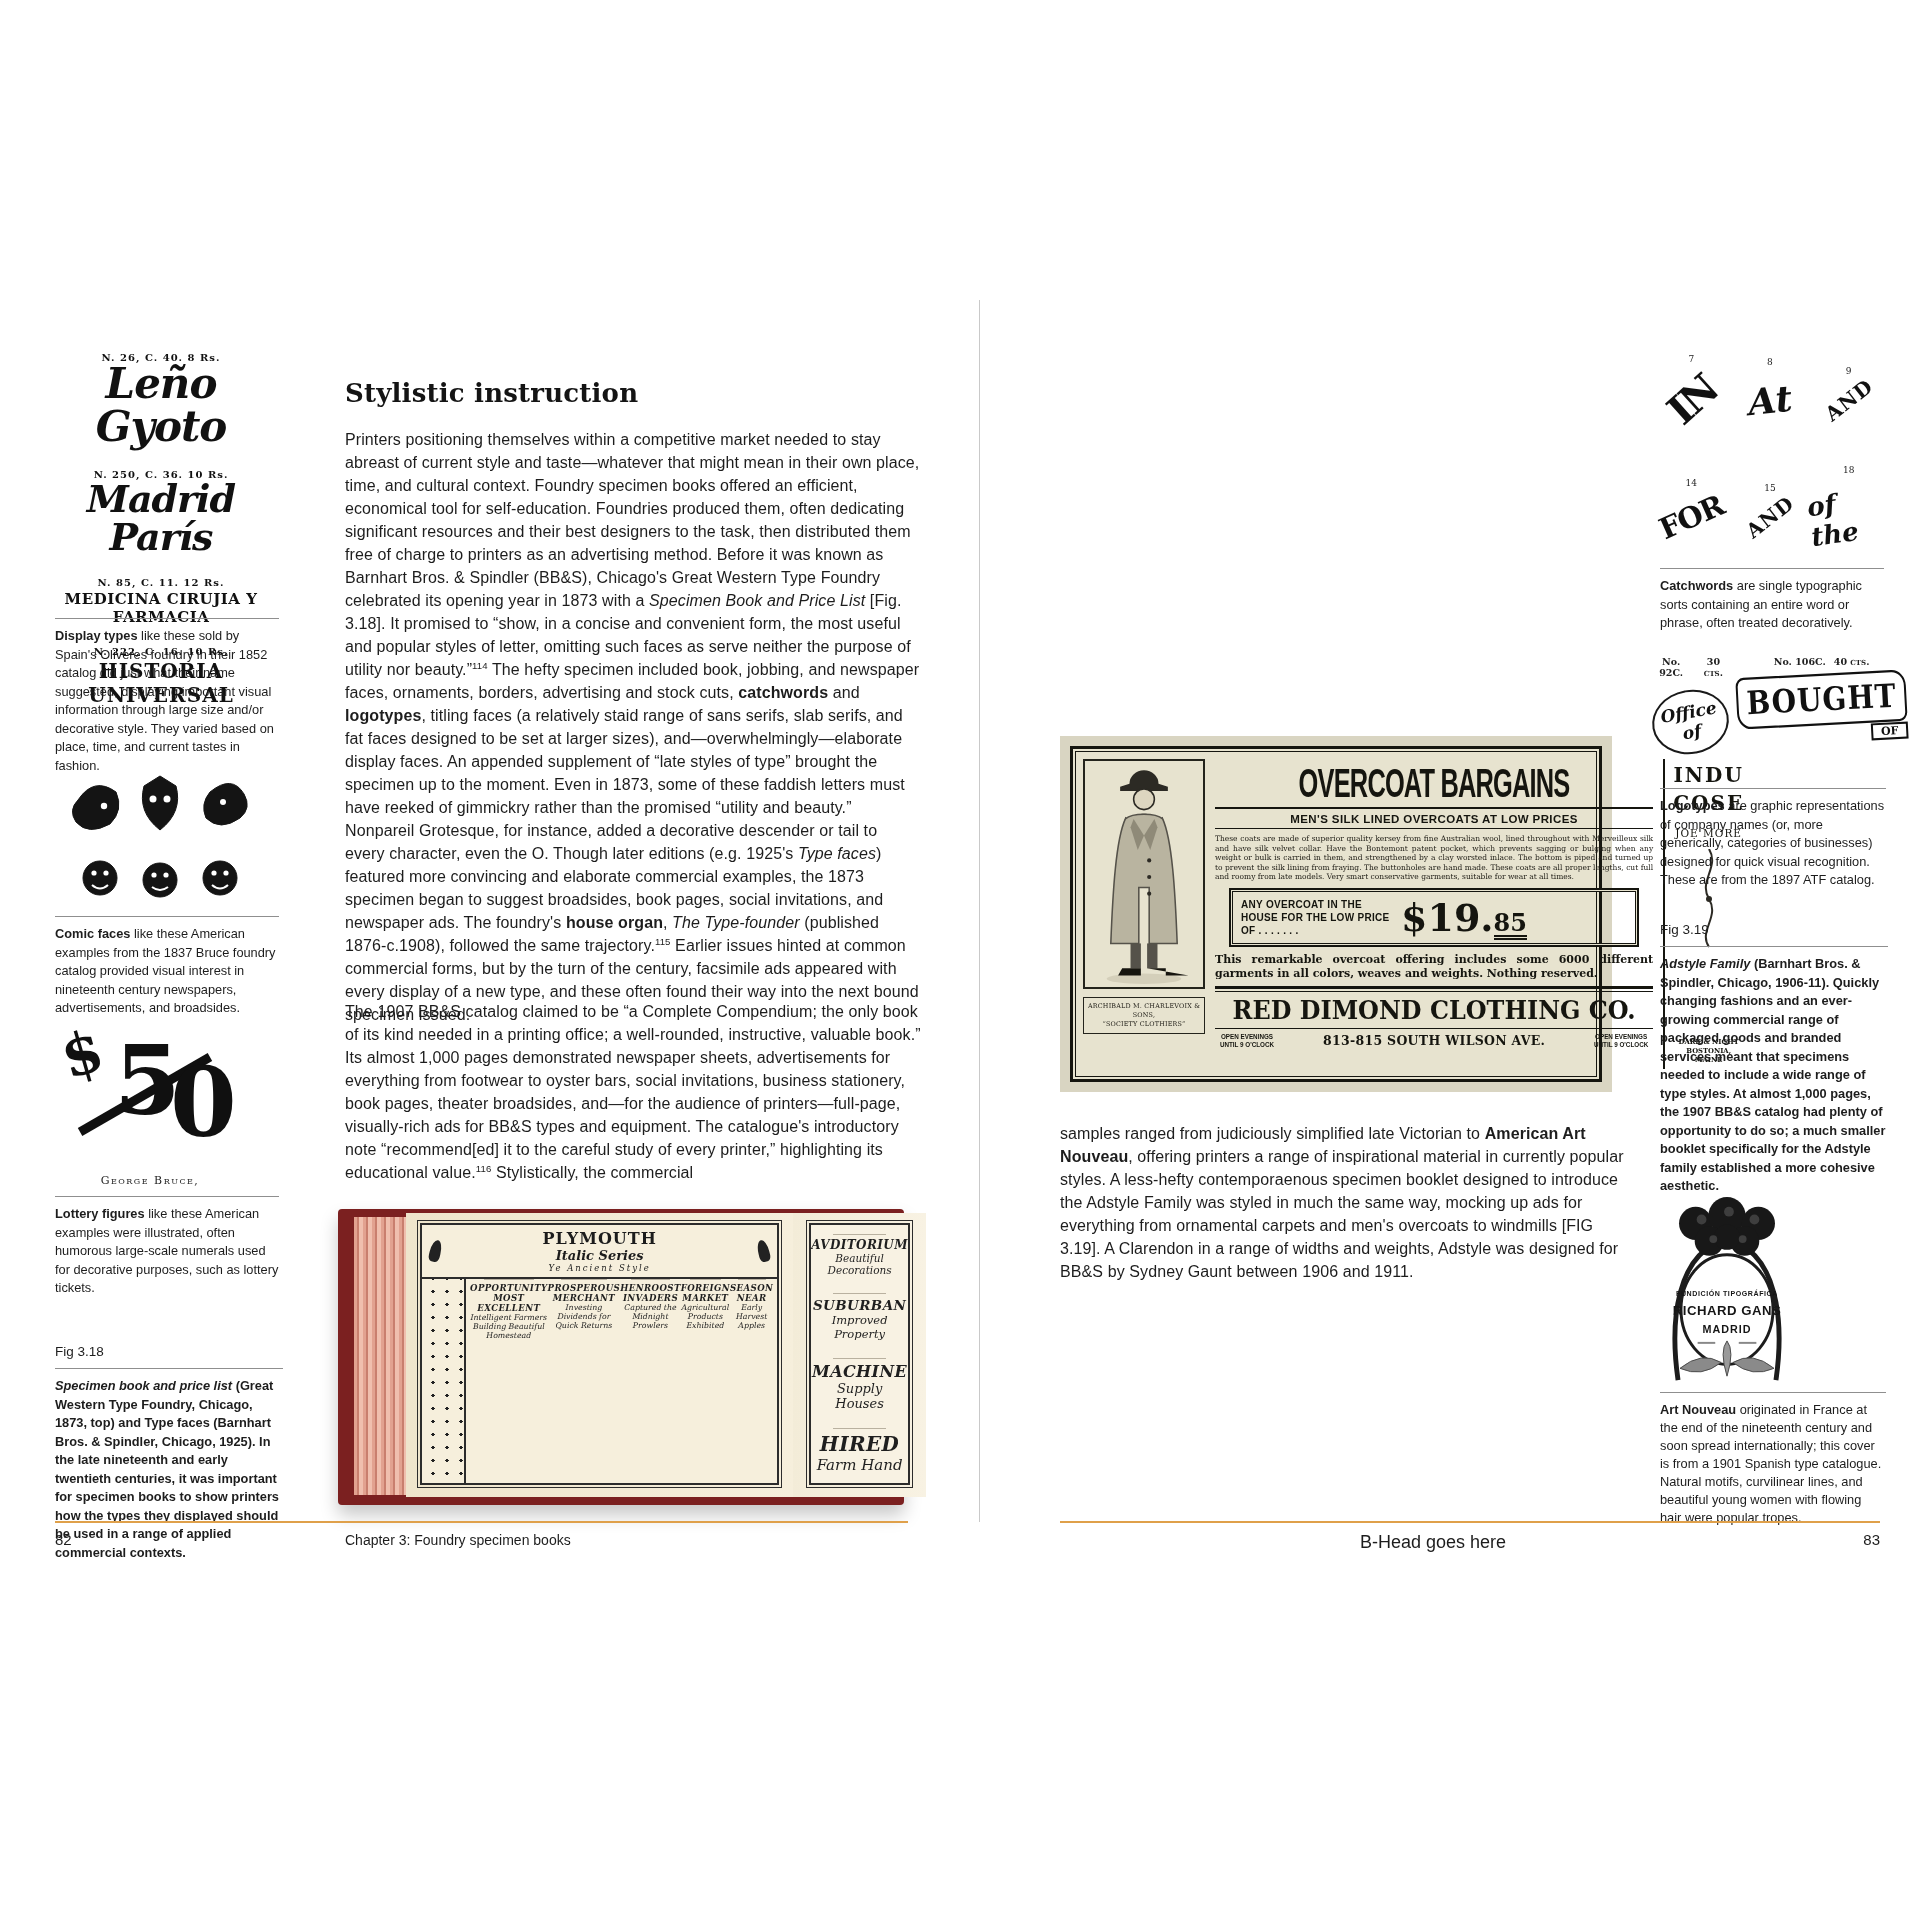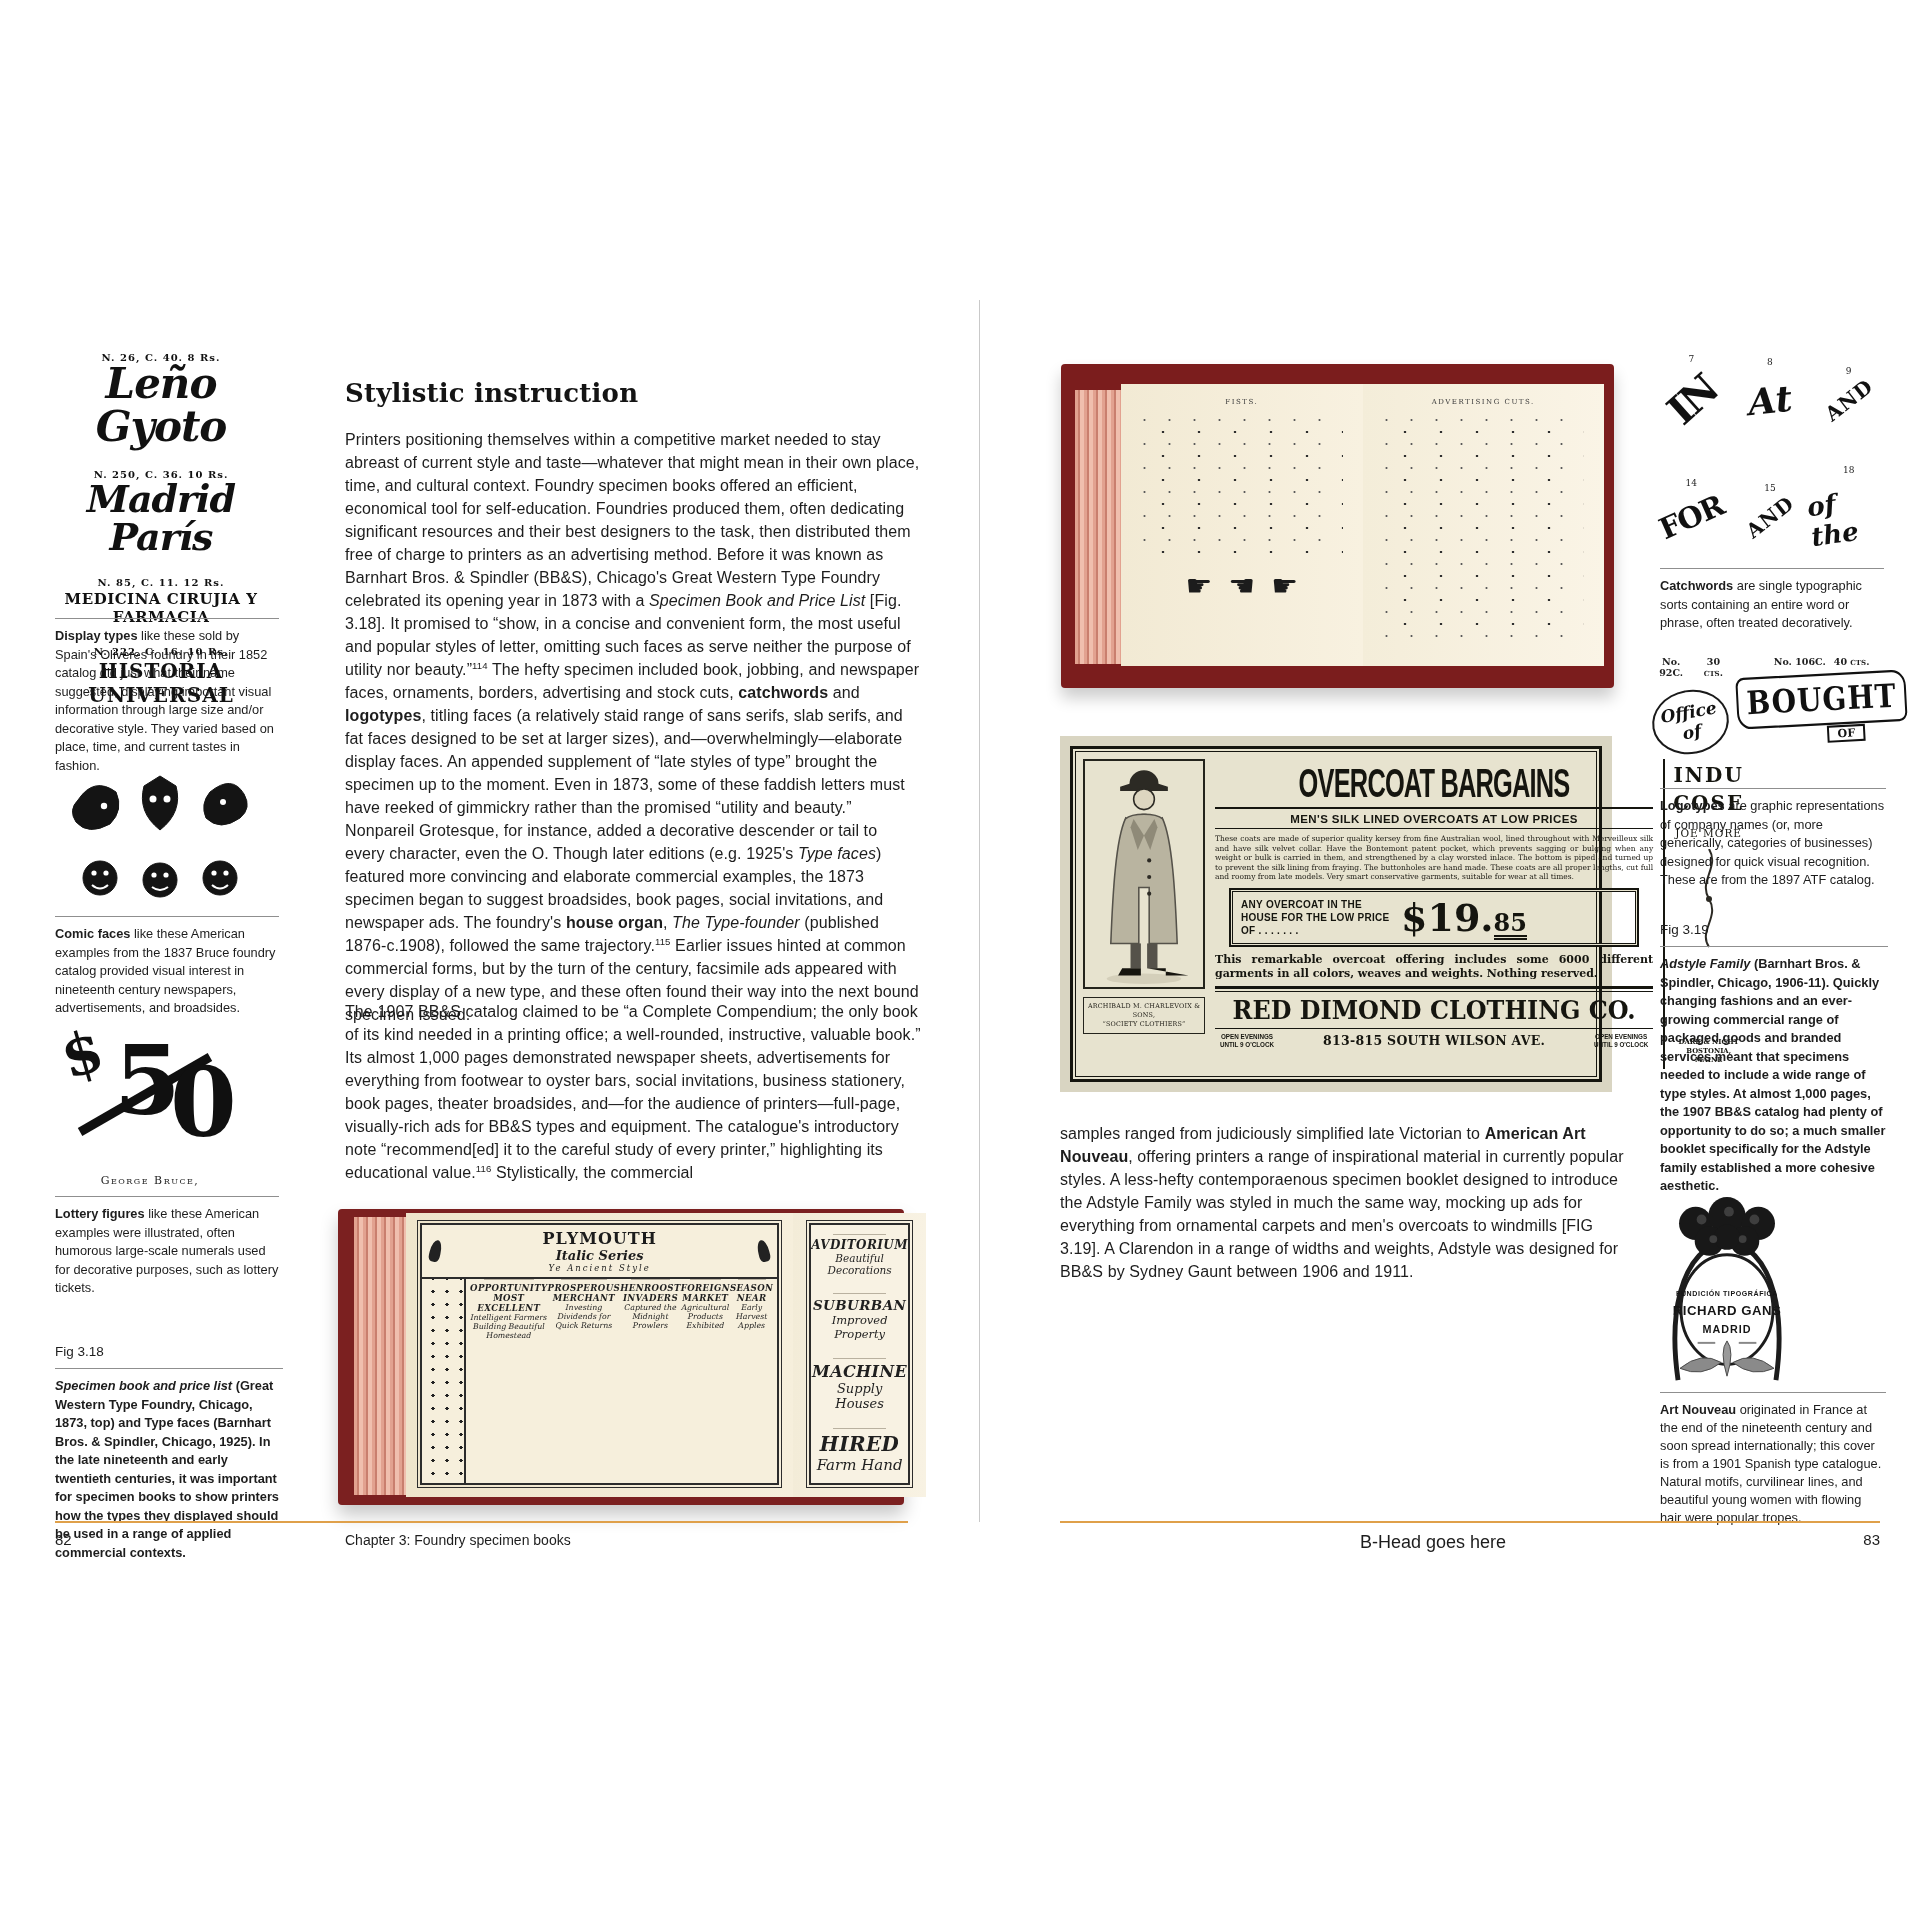--- a/index.html
+++ b/index.html
@@ -127,21 +127,21 @@
   .cw{font-family:"DejaVu Serif",serif;font-weight:700;color:#111;}
   .cw-in{font-size:40px;transform:rotate(-42deg);letter-spacing:-3px;}
   .cw-at{font-size:36px;font-style:italic;transform:rotate(-6deg);}
   .cw-and1{font-size:20px;transform:rotate(-38deg);letter-spacing:1px;}
   .cw-for{font-size:29px;transform:rotate(-24deg);letter-spacing:-1px;}
   .cw-and2{font-size:20px;transform:rotate(-38deg);letter-spacing:1px;}
   .cw-ofthe{font-size:26px;font-style:italic;transform:rotate(-8deg);}
   .cap-cw{left:1660px;top:568px;width:224px;}
   .logos{left:1652px;top:656px;width:236px;height:128px;display:flex;gap:8px;}
   .logo1{width:92px;text-align:center;}
-  .logo2{flex:1;text-align:center;}
+  .logo2{flex:1;text-align:right;}
   .lgno{font-family:"DejaVu Serif",serif;font-size:9.5px;font-weight:700;color:#222;display:flex;justify-content:center;gap:8px;}
   .lgno .cts{font-weight:700;font-variant:small-caps;}
   .officeof{font-family:"DejaVu Serif",serif;font-style:italic;font-weight:700;font-size:17px;border:2px solid #1a1a1a;border-radius:50%;padding:10px 8px;transform:rotate(-10deg);display:inline-block;margin-top:12px;color:#111;}
   .bought{display:inline-block;transform:rotate(-3deg);margin-top:10px;}
   .bo1{display:block;font-family:"DejaVu Serif",serif;font-weight:700;font-size:28px;letter-spacing:1px;transform:scaleY(1.15);border:2px solid #111;border-radius:8px 14px 8px 14px;padding:4px 8px;color:#111;}
   .bo2{display:inline-block;border:2px solid #111;font-weight:700;font-size:11px;padding:0 8px;margin-top:4px;margin-left:46px;font-family:"DejaVu Serif",serif;color:#111;}
   .cap-lg{left:1660px;top:788px;width:226px;}
   .figlabel-r{left:1660px;top:922px;width:220px;}
   .cap-fig-r{left:1660px;top:946px;width:228px;}
   .gans{left:1662px;top:1196px;width:130px;height:188px;}
@@ -277,40 +277,20 @@
           </div>
         </div>
       </div>
     </div>
   </div>
 
   <div class="abs frule-l"></div>
   <div class="abs fnum-l">82</div>
   <div class="abs ftext-l">Chapter 3: Foundry specimen books</div>
 
-  <div class="abs photo2">
-    <div class="b2cover">
-      <div class="b2fore"></div>
-      <div class="b2pages">
-        <div class="b2pgL">
-          <div class="b2-hdr">FISTS.</div>
-          <div class="cuts cutsL"></div>
-          <div class="fists">
-              <span class="f"></span>
-              <span class="frev"></span>
-              <span class="f"></span>
-            </div>
-        </div>
-        <div class="b2pgR">
-          <div class="b2-hdr">ADVERTISING CUTS.</div>
-          <div class="cuts cutsR"></div>
-        </div>
-      </div>
-    </div>
-  </div>
 
   <div class="abs adwrap">
     <div class="ad">
       <div class="ad-left">
         <div class="portrait">
           <svg width="118" height="222" viewBox="0 0 110 214">
             <ellipse cx="55" cy="206" rx="36" ry="5" fill="#d4cfba"></ellipse>
             <path d="M41 18 a14 13 0 0 1 28 0 l9 3 v4 H32 v-4 z" fill="#2c2a24"></path>
             <circle cx="55" cy="33" r="10" fill="#ddd6c0" stroke="#2c2a24" stroke-width="1.5"></circle>
             <path d="M37 50 L55 64 L73 50 L75 60 L35 60 z" fill="#3a3833"></path>

